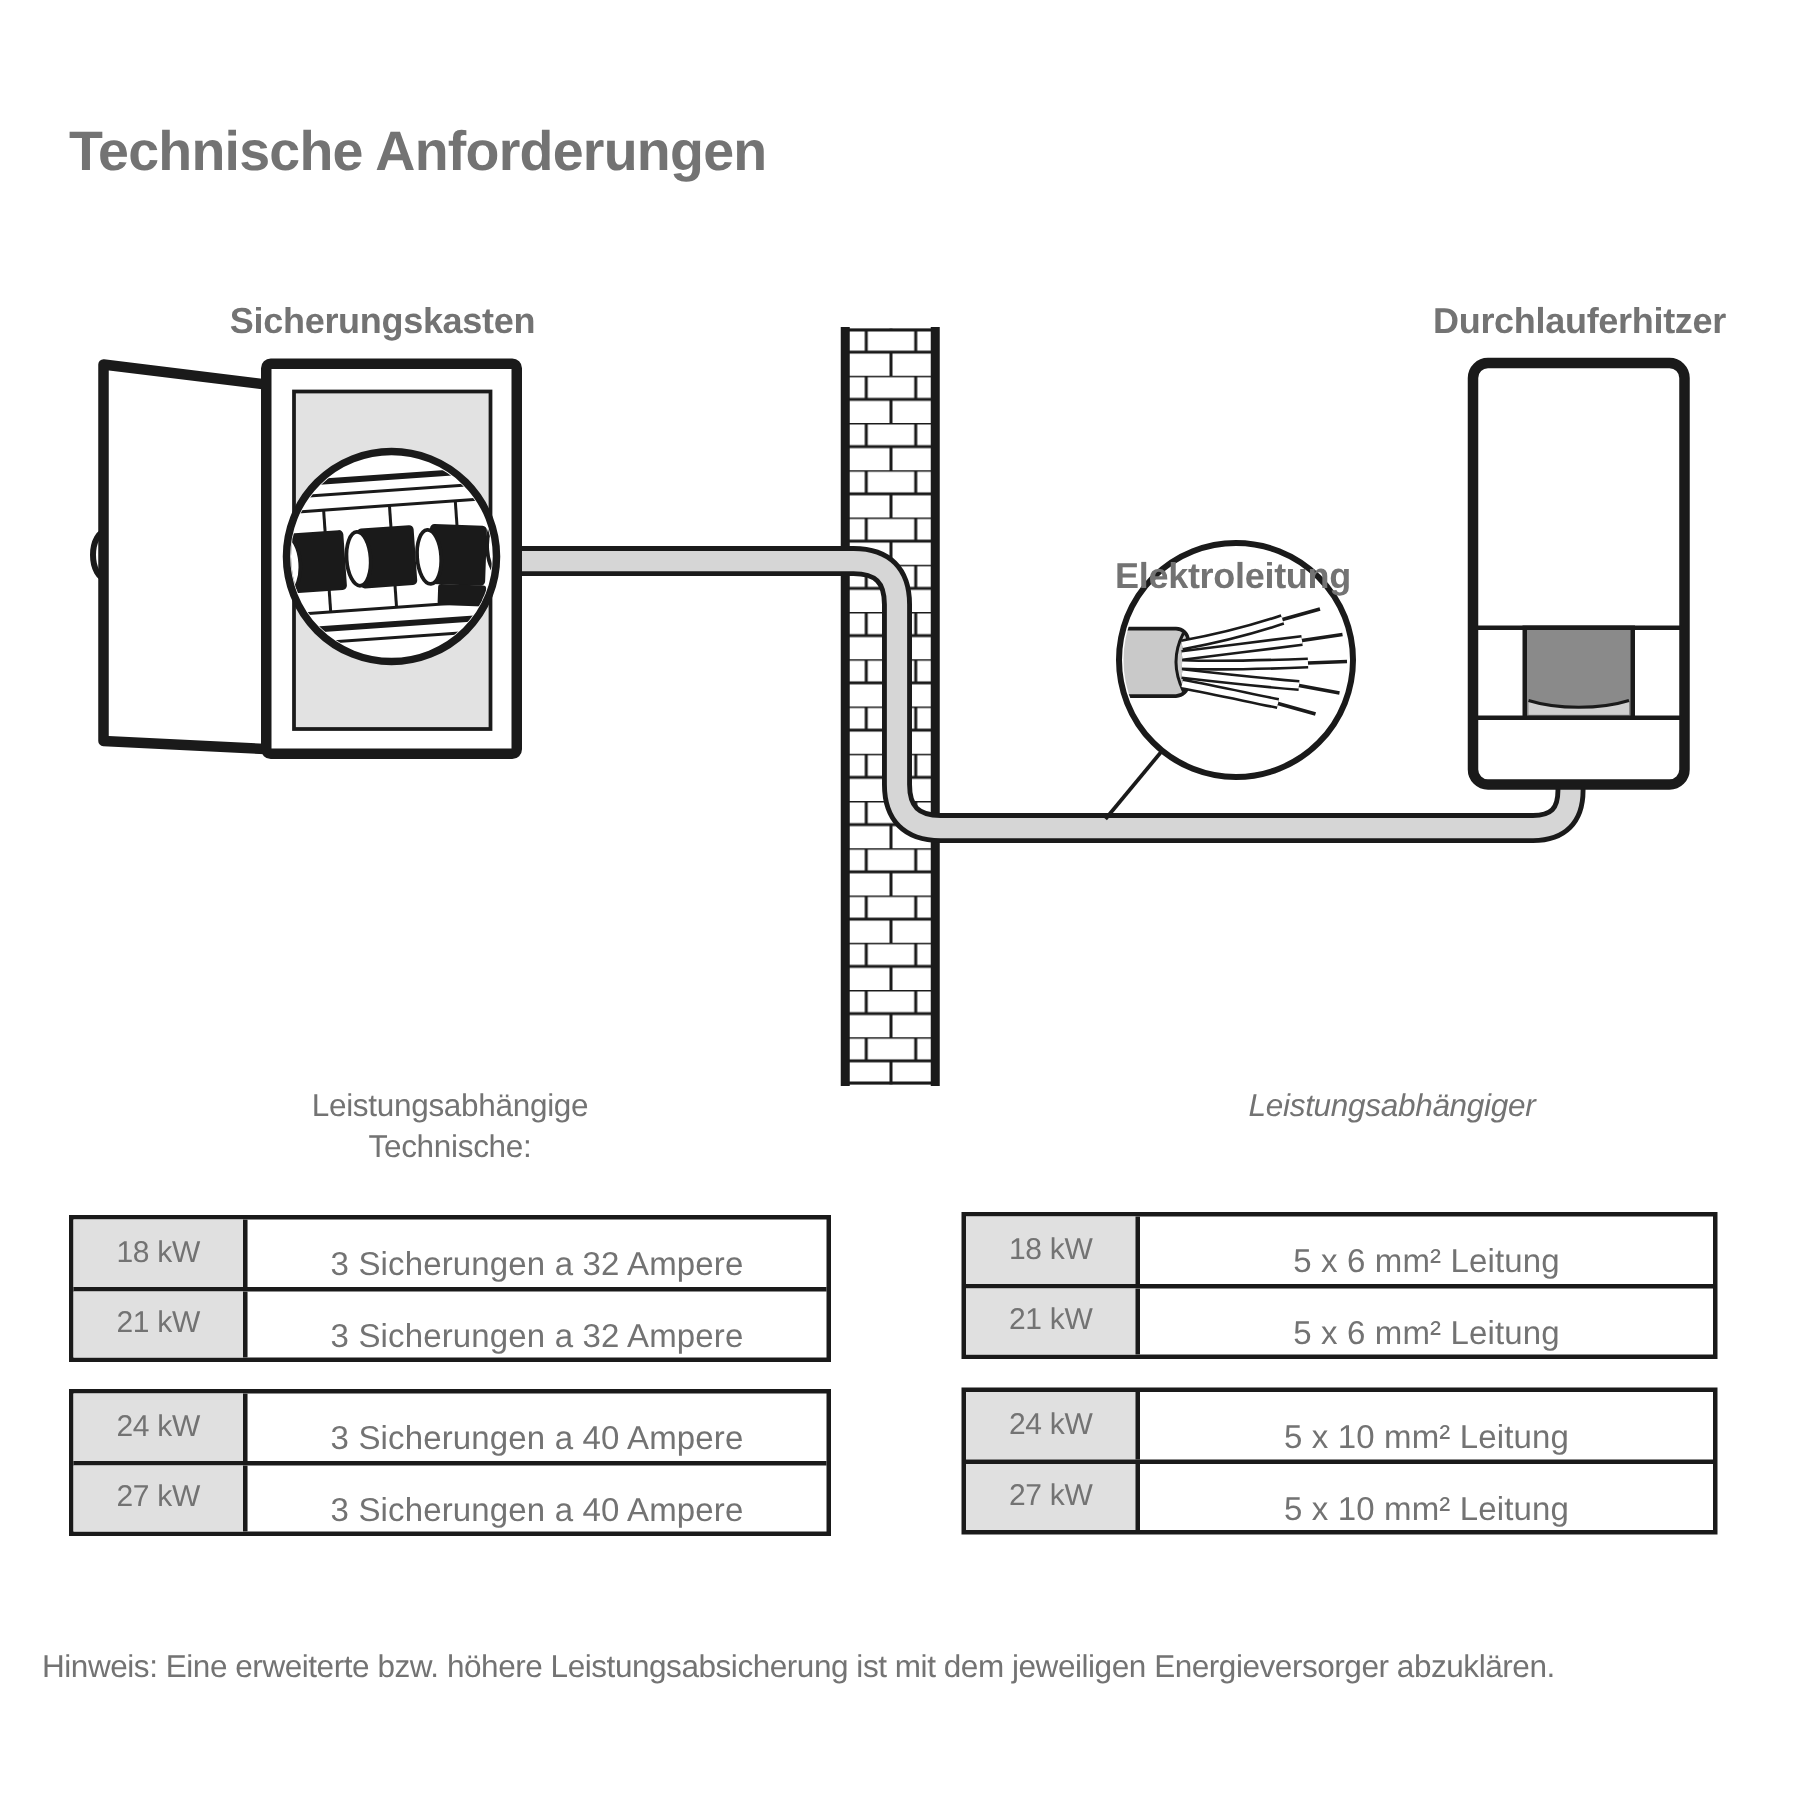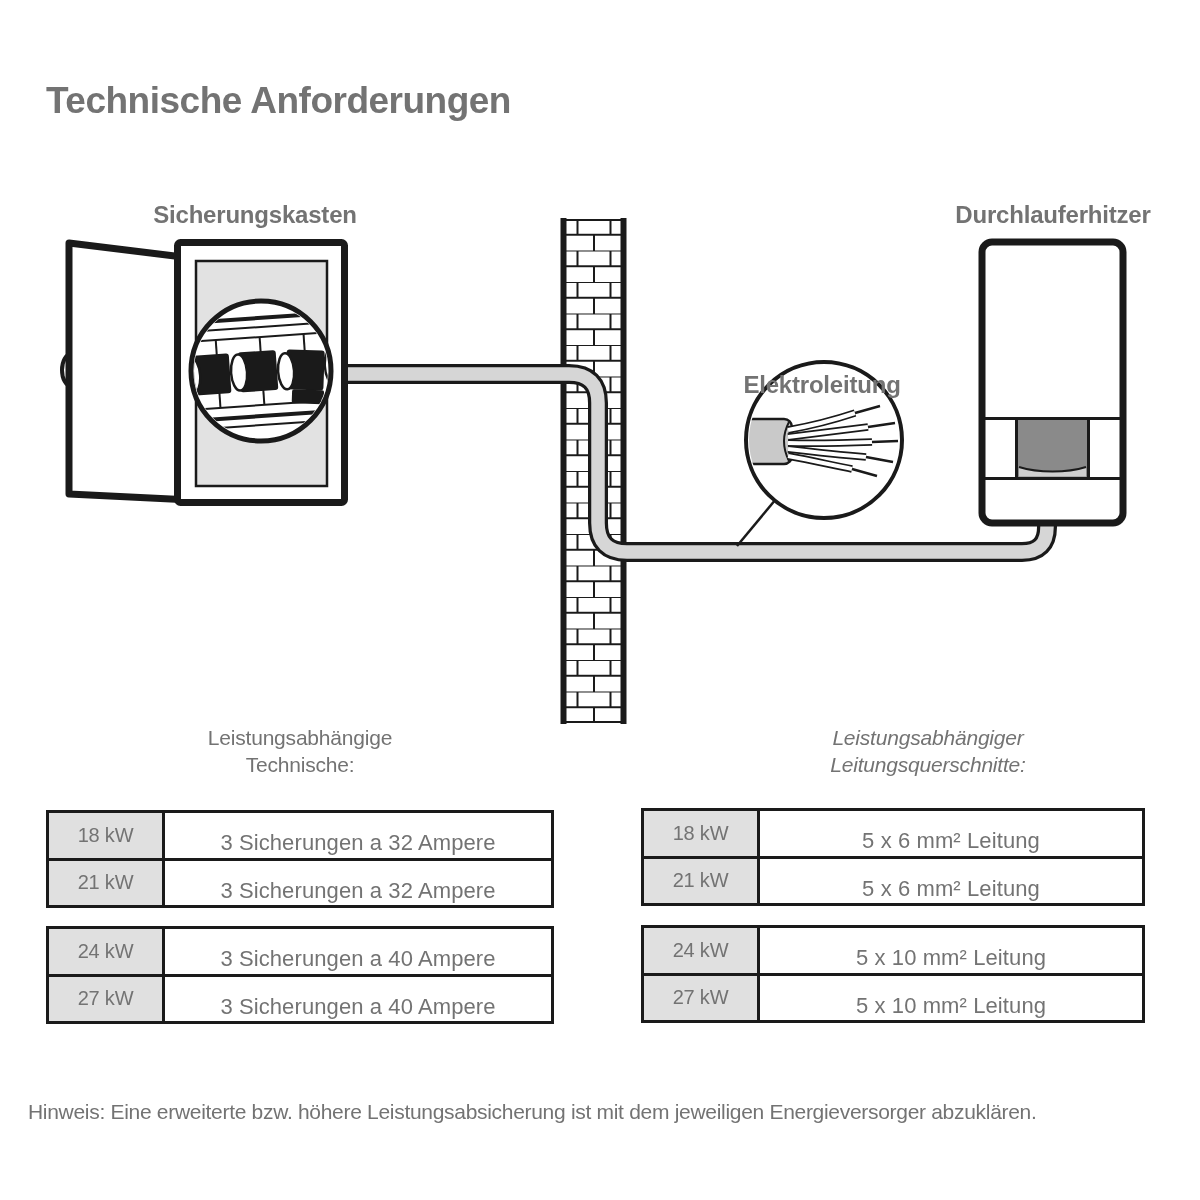--- a/index.html
+++ b/index.html
@@ -171,21 +171,20 @@
       <div class="val">3 Sicherungen a 40 Ampere</div>
     </div>
     <div class="row">
       <div class="pw">27 kW</div>
       <div class="val">3 Sicherungen a 40 Ampere</div>
     </div>
   </div>
 
   <div class="abs tbl-heading" id="cross-heading">
     <div>Leistungsabhängiger</div>
-    <div>Leitungsquerschnitte:</div>
   </div>
 
   <div class="tbl" id="cross-t1">
     <div class="row">
       <div class="pw">18 kW</div>
       <div class="val">5 x 6 mm² Leitung</div>
     </div>
     <div class="row">
       <div class="pw">21 kW</div>
       <div class="val">5 x 6 mm² Leitung</div>

